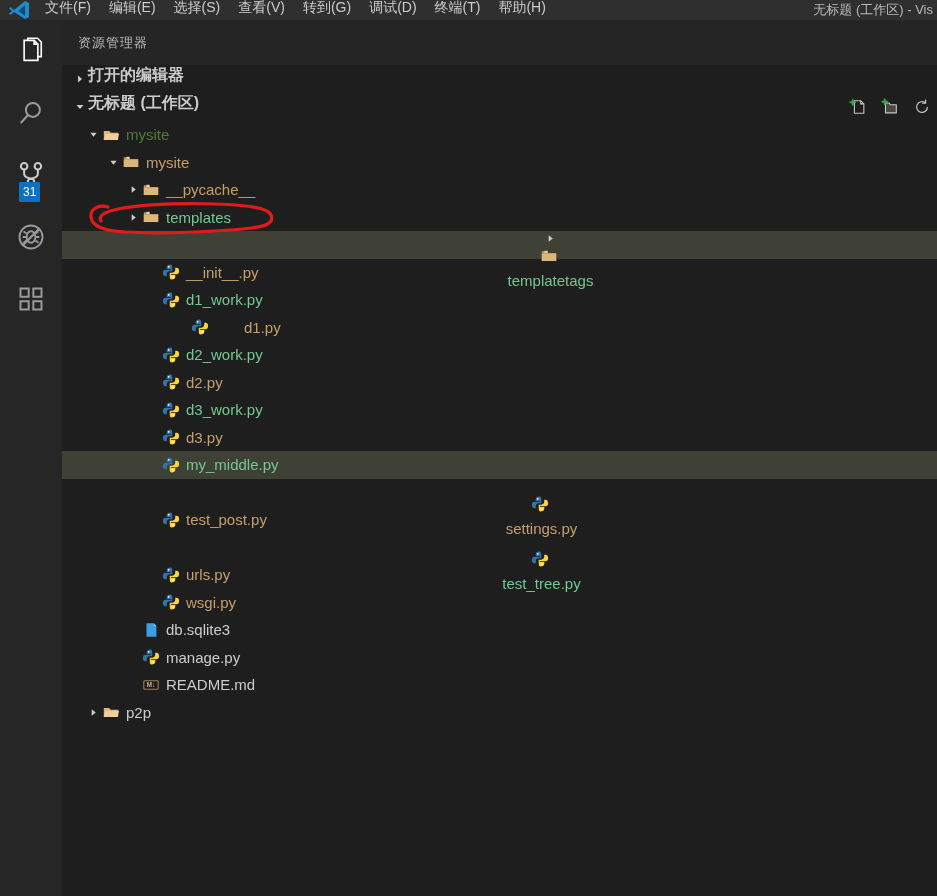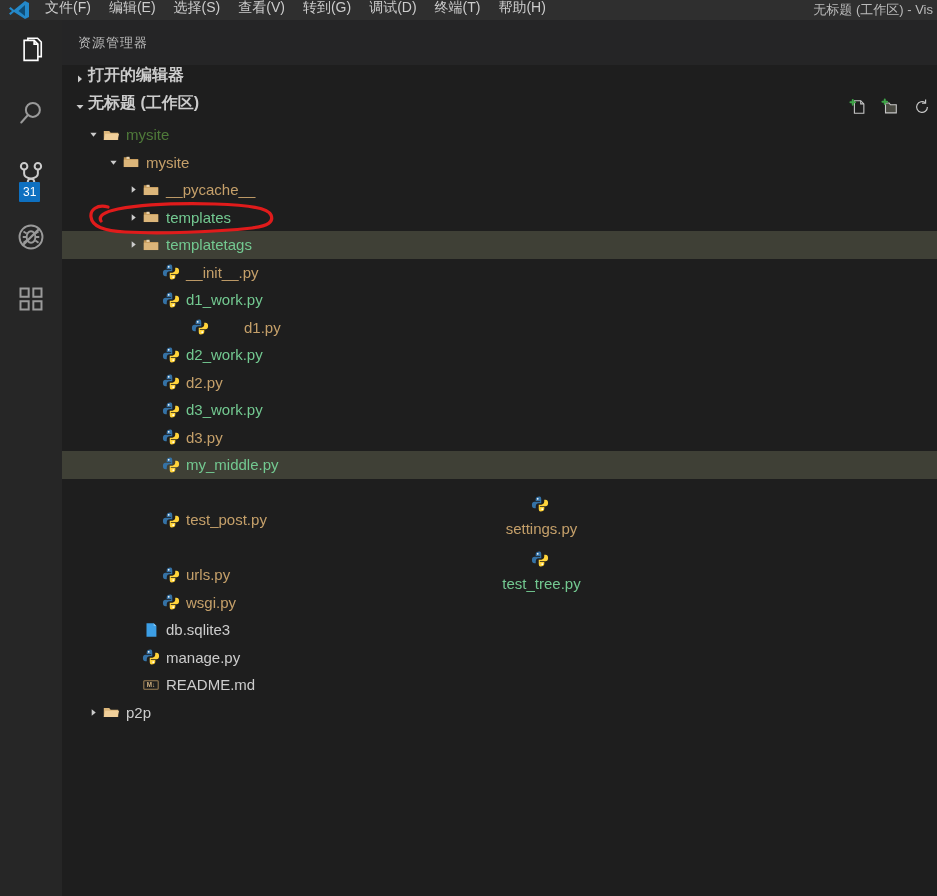--- a/index.html
+++ b/index.html
@@ -346,21 +346,21 @@
           </span>
           <span class="ficon">
             <svg width="18" height="18" viewBox="0 0 20 20">
               <path d="M2 4.8 H7.6 L9 6.8 H18 V15.6 H2 Z" fill="#c09553"></path>
               <path d="M2 7.4 H18 V15.6 H2 Z" fill="#dcb67a"></path>
               <path d="M5 4.2 H8.4 V6.6 H5 Z" fill="#e8d3ae"></path>
             </svg>
           </span>
           <span class="label c-green2">templates</span>
         </div>
-        <div class="row highlight" style="padding-left: 64px;">
+        <div class="row highlight" style="padding-left: 102px; flex-direction: column;">
           <span class="arrow">
             <svg width="9" height="9" viewBox="0 0 10 10">
               <path d="M3 1.5 L7.5 5 L3 8.5 Z" fill="#cccccc"></path>
             </svg>
           </span>
           <span class="ficon">
             <svg width="18" height="18" viewBox="0 0 20 20">
               <path d="M2 4.8 H7.6 L9 6.8 H18 V15.6 H2 Z" fill="#c09553"></path>
               <path d="M2 7.4 H18 V15.6 H2 Z" fill="#dcb67a"></path>
               <path d="M5 4.2 H8.4 V6.6 H5 Z" fill="#e8d3ae"></path>

